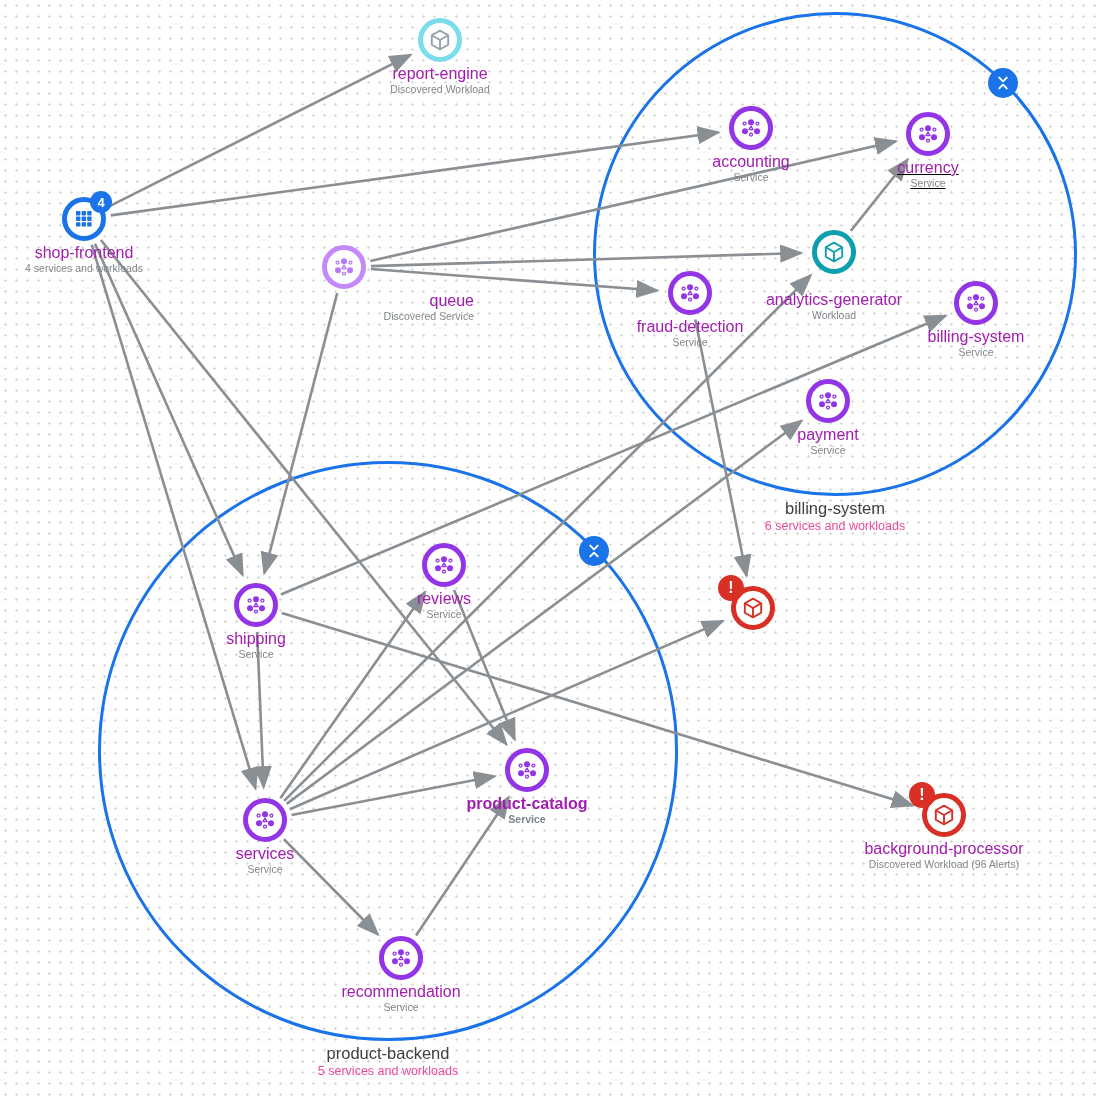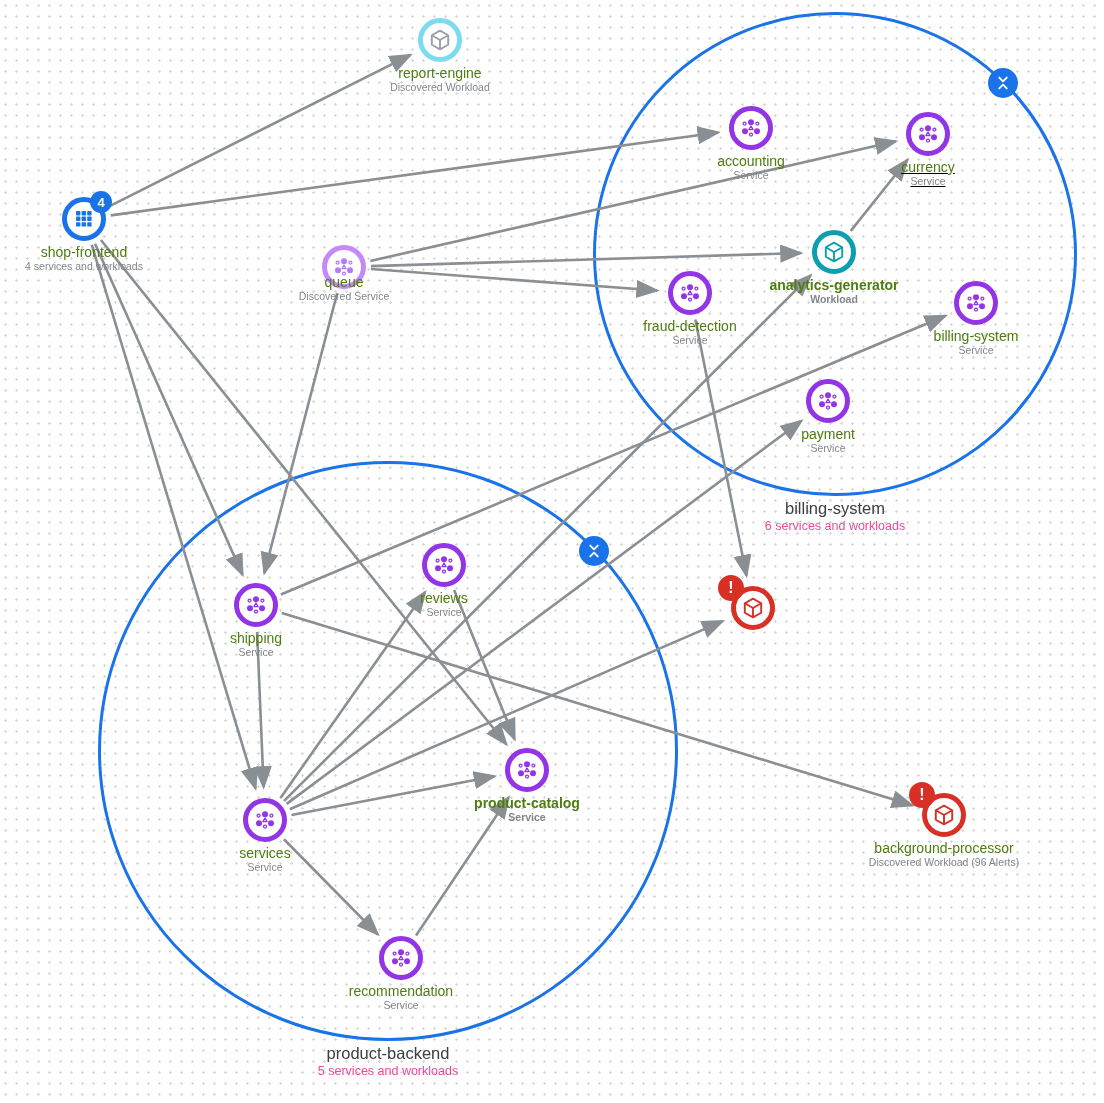--- a/index.html
+++ b/index.html
@@ -19,21 +19,21 @@
   .node{
     position:absolute;width:44px;height:44px;border-radius:50%;
     background:#ffffff;box-sizing:border-box;z-index:3;
     display:flex;align-items:center;justify-content:center;
   }
   .node svg{display:block;}
   .node-label{
     position:absolute;width:260px;text-align:center;z-index:4;
     pointer-events:none;line-height:1.15;
   }
-  .node-label .name{font-size:14px;color:#4d7c0f;}
+  .node-label .name{font-size:16px;color:#a21caf;}
   .node-label .sub{font-size:10.5px;color:#80868b;}
   .badge{
     position:absolute;border-radius:50%;color:#ffffff;z-index:5;
     display:flex;align-items:center;justify-content:center;font-weight:bold;
   }
   .count-badge{width:22px;height:22px;background:#1a73e8;font-size:13px;}
   .alert-badge{width:26px;height:26px;background:#d93025;font-size:16px;}
   .collapse-btn{
     position:absolute;width:30px;height:30px;border-radius:50%;
     background:#1a73e8;z-index:6;display:flex;align-items:center;justify-content:center;
@@ -144,21 +144,21 @@
           <circle cx="18" cy="15.2" r="3"></circle>
         </g>
       <g fill="none" stroke="#b87bf6" stroke-width="1.3">
       <circle cx="5.6" cy="7.6" r="1.5"></circle>
           <circle cx="18.4" cy="7.6" r="1.5"></circle>
           <circle cx="12" cy="18.6" r="1.5"></circle>
       <path d="M12 10.1 L14.1 13.6 L9.9 13.6 Z" stroke-linejoin="round"></path>
         </g>
       </svg>
     </div>
-    <div class="node-label" style="left: 214px; top: 274px;">
+    <div class="node-label" style="left: 214px; top: 292px; text-align: right;">
       <div class="name">queue</div>
       <div class="sub">Discovered Service</div>
     </div>
     <div class="node" style="left: 729px; top: 106px; border: 5px solid rgb(147, 52, 230);">
       <svg width="24" height="24" viewBox="0 0 24 24">
         <g fill="#9334e6">
       <circle cx="12" cy="6.3" r="3"></circle>
           <circle cx="6" cy="15.2" r="3"></circle>
           <circle cx="18" cy="15.2" r="3"></circle>
         </g>
@@ -195,21 +195,21 @@
     </div>
     <div class="node" style="left: 812px; top: 230px; border: 5px solid rgb(14, 159, 174);">
       <svg width="24" height="24" viewBox="0 0 24 24">
         <g fill="none" stroke="#0e9fae" stroke-width="1.9" stroke-linejoin="round">
       <path d="M12 2.6 L20.2 7.3 V16.7 L12 21.4 L3.8 16.7 V7.3 Z"></path>
       <path d="M3.8 7.3 L12 12 L20.2 7.3"></path>
       <path d="M12 12 V21.4"></path>
         </g>
       </svg>
     </div>
-    <div class="node-label" style="left: 704px; top: 277px; font-weight: bold;">
+    <div class="node-label" style="left: 704px; top: 291px;">
       <div class="name">analytics-generator</div>
       <div class="sub">Workload</div>
     </div>
     <div class="node" style="left: 668px; top: 271px; border: 5px solid rgb(147, 52, 230);">
       <svg width="24" height="24" viewBox="0 0 24 24">
         <g fill="#9334e6">
       <circle cx="12" cy="6.3" r="3"></circle>
           <circle cx="6" cy="15.2" r="3"></circle>
           <circle cx="18" cy="15.2" r="3"></circle>
         </g>

